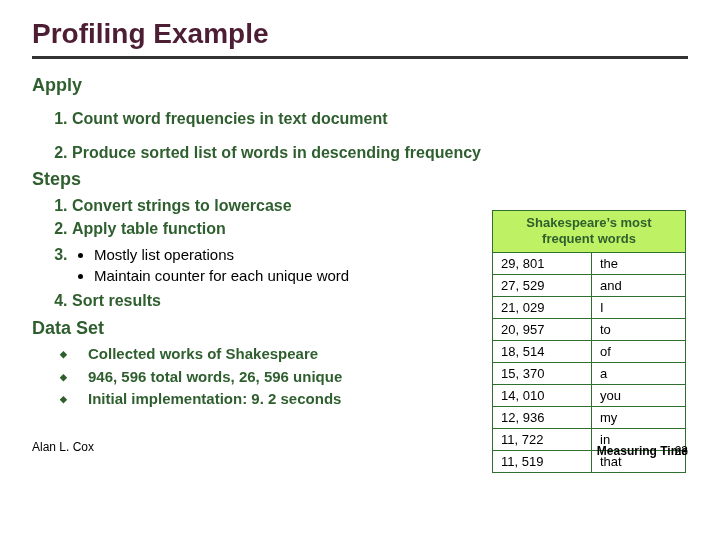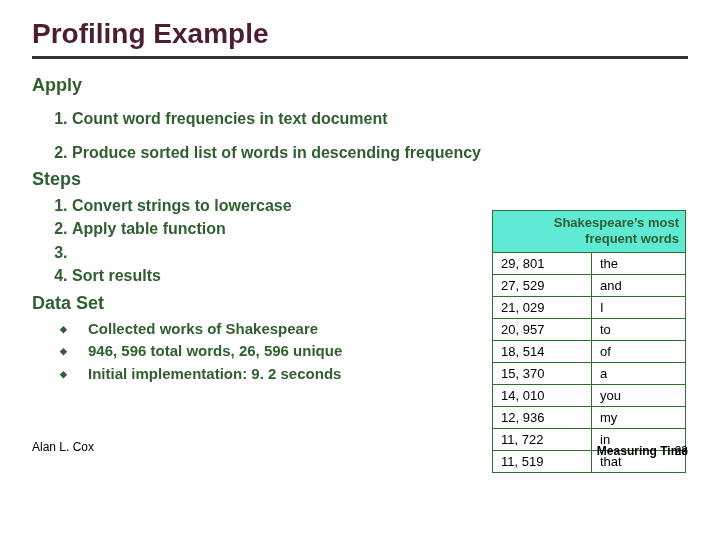--- a/index.html
+++ b/index.html
@@ -86,24 +86,24 @@
   .freq-box {
     position: absolute;
     right: 34px;
     top: 210px;
     width: 194px;
     border-collapse: collapse;
     font-size: 13px;
   }
   .freq-box th {
     border: 1.5px solid #2f6f2f;
-    background: #5eead4;
-    color: #2f5f2f;
-    font-weight: bold;
-    text-align: right;
+    background: #bef264;
+    color: #2f5f2f;
+    font-weight: bold;
+    text-align: center;
     padding: 4px 6px;
     font-size: 13px;
     line-height: 1.25;
   }
   .freq-box td {
     border: 1.5px solid #2f6f2f;
     padding: 3px 8px;
     color: #000;
     text-align: left;
   }
@@ -134,20 +134,24 @@
   <ol class="ol1">
     <li>Count word frequencies in text document</li>
     <li>Produce sorted list of words in descending frequency</li>
   </ol>
 
   <div class="h2">Steps</div>
   <ol class="ol2">
     <li>Convert strings to lowercase</li>
     <li>Apply table function</li>
     <li>
+      <ul class="sub-ul">
+        <li>Mostly list operations</li>
+        <li>Maintain counter for each unique word</li>
+      </ul>
     </li>
     <li>Sort results</li>
   </ol>
 
   <div class="h2">Data Set</div>
   <ul class="ds-ul">
     <li>Collected works of Shakespeare</li>
     <li>946, 596 total words, 26, 596 unique</li>
     <li>Initial implementation: 9. 2 seconds</li>
   </ul>

